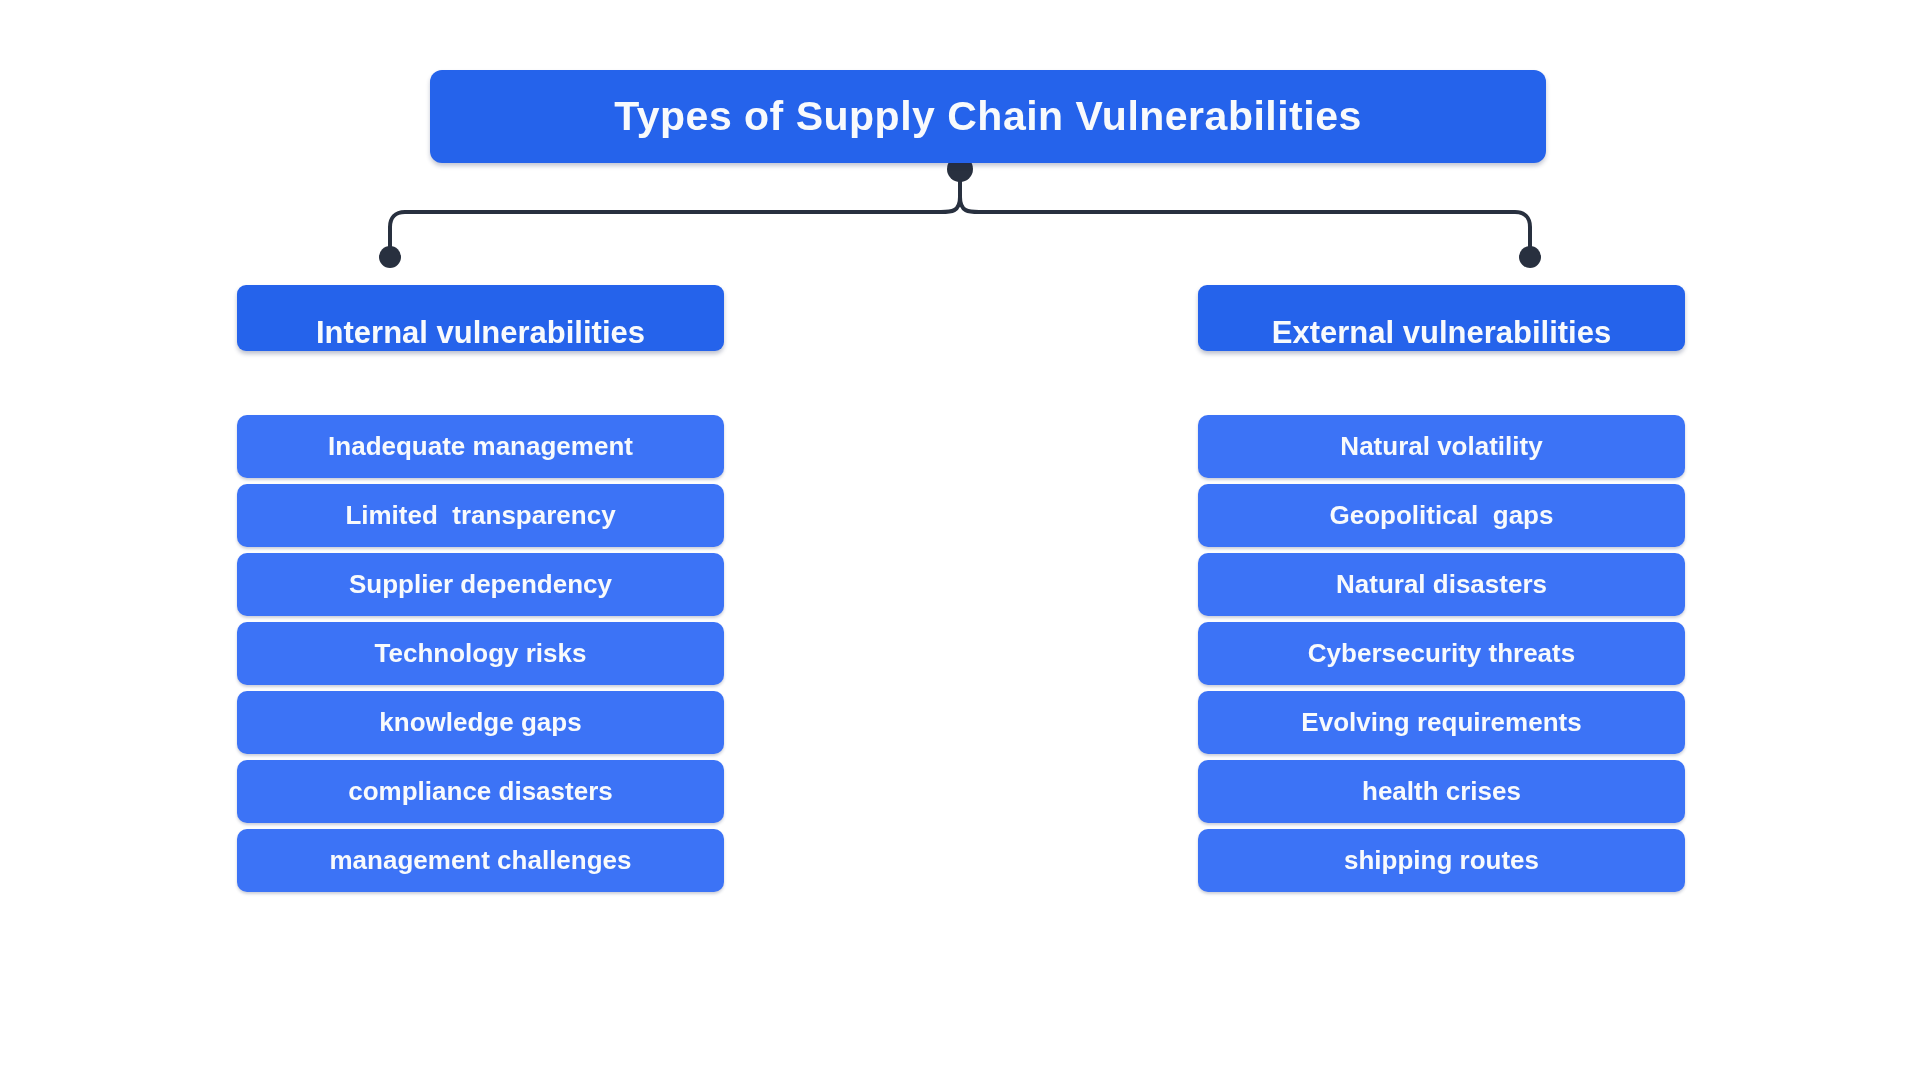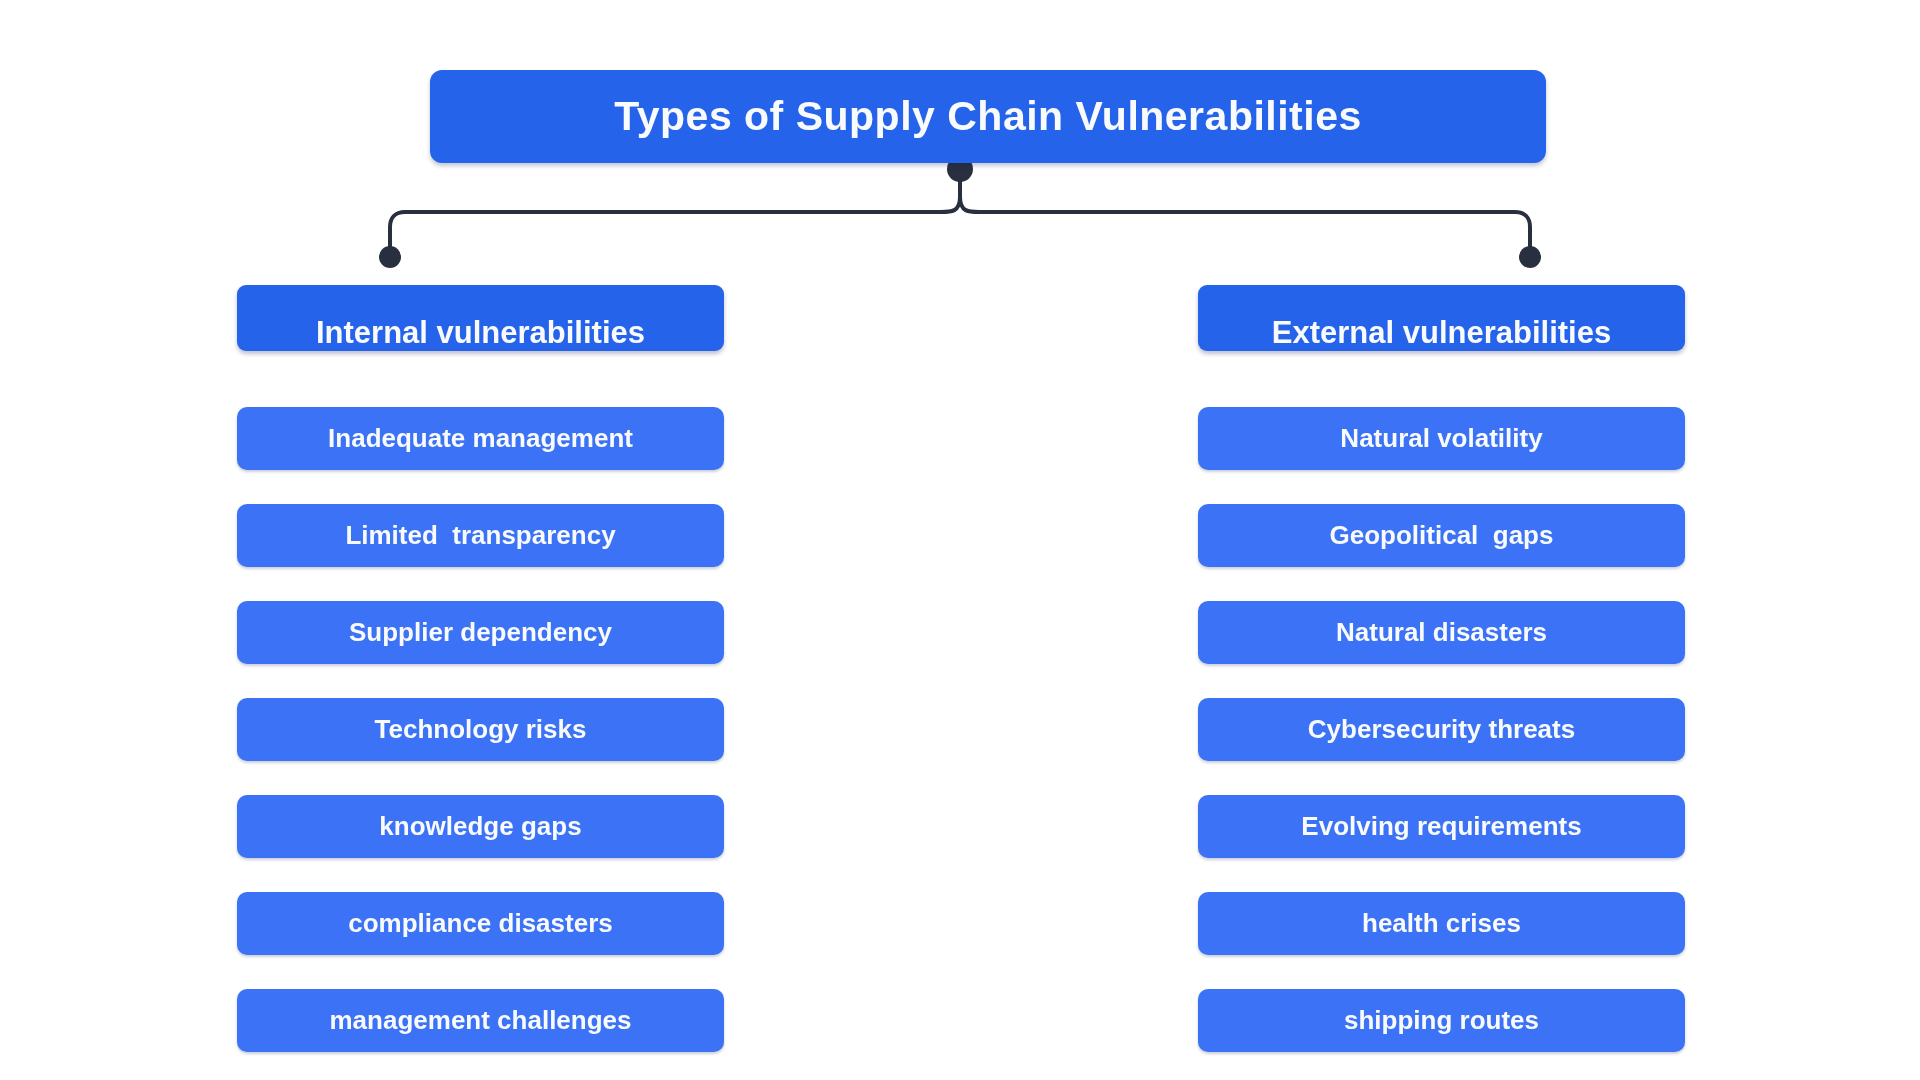--- a/index.html
+++ b/index.html
@@ -58,21 +58,22 @@
   .branch-header span {
     color: #f8fafc;
     font-size: 31px;
     font-weight: 700;
     white-space: pre;
   }
 
   .branch-items {
     display: flex;
     flex-direction: column;
-    gap: 34px;
+    gap: 6px;
+    margin-top: 8px;
   }
   .item-box {
     height: 63px;
     background: #3c73f6;
     border-radius: 10px;
     display: flex; align-items: center; justify-content: center;
     box-shadow: 0 2px 3px rgba(23, 37, 84, 0.22);
   }
   .item-box span {
     color: #f8fafc;

